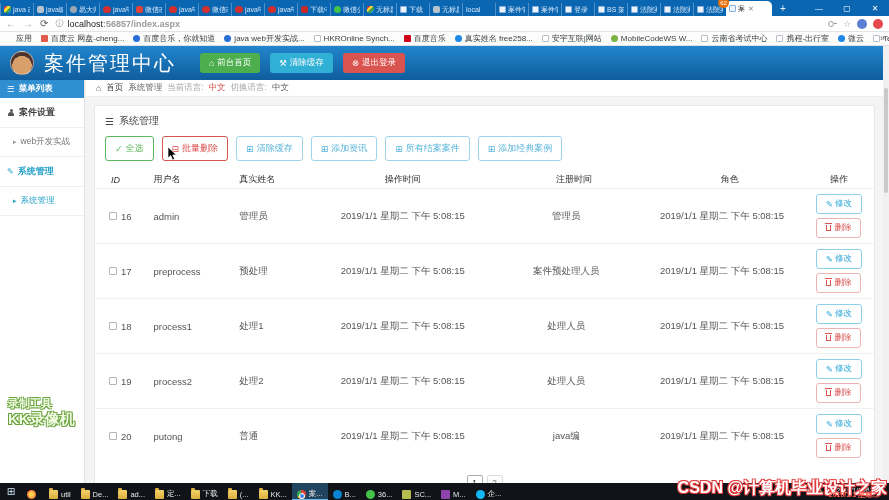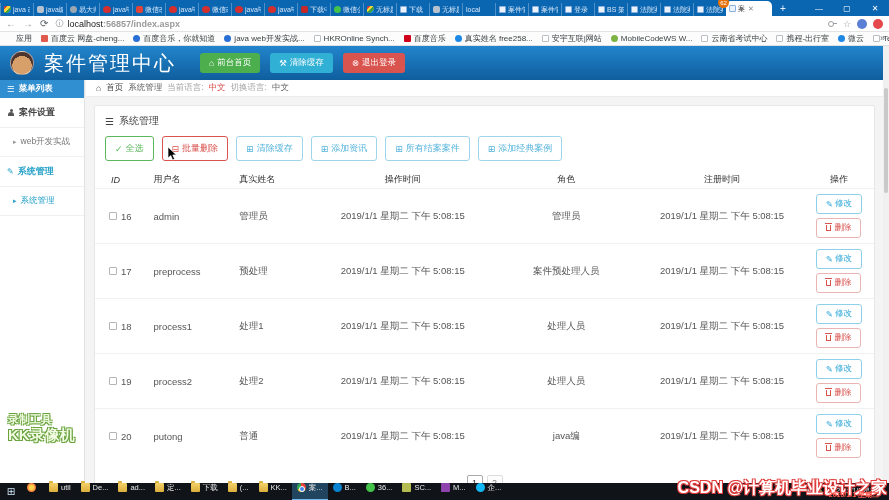--- a/index.html
+++ b/index.html
@@ -116,30 +116,30 @@
 
   .pagination{display:flex;justify-content:center;gap:4px;padding:12px 0 16px;}
   .pg{min-width:16px;height:15px;display:flex;align-items:center;justify-content:center;font-size:9px;border:1px solid #dcdcdc;border-radius:2px;background:#fdfdfd;color:#777;padding:0 4px;}
   .pg.active{border-color:#aaa;background:#fff;color:#333;}
 
   
   .scrollbar{position:absolute;right:0;top:0;width:6px;height:437px;background:#f0f0f0;}
   .scroll-thumb{position:absolute;left:1px;top:42px;width:4px;height:105px;background:#c9c9c9;border-radius:2px;}
 
   
-  .wm-left{position:absolute;left:8px;bottom:40px;color:#f0fbe2;text-shadow:1px 1px 0 #6aa33e,-1px -1px 0 #6aa33e,1px -1px 0 #6aa33e,-1px 1px 0 #6aa33e;line-height:1.15;z-index:40;}
+  .wm-left{position:absolute;left:8px;bottom:56px;color:#f0fbe2;text-shadow:1px 1px 0 #6aa33e,-1px -1px 0 #6aa33e,1px -1px 0 #6aa33e,-1px 1px 0 #6aa33e;line-height:1.15;z-index:40;}
   .wm-left .l1{font-size:11px;font-weight:bold;}
   .wm-left .l2{font-size:15px;font-weight:bold;}
   .wm-csdn{position:absolute;right:2px;bottom:1px;z-index:60;color:#fff;font-size:16px;font-weight:bold;white-space:nowrap;text-shadow:1px 1px 0 #e23c3c,-1px -1px 0 #e23c3c,1px -1px 0 #e23c3c,-1px 1px 0 #e23c3c;}
   .wm-date{position:absolute;right:10px;bottom:0;z-index:61;color:#ff5d52;font-size:7px;font-weight:bold;}
 
   
   .taskbar{position:absolute;left:0;top:483px;width:889px;height:17px;background:#101418;display:flex;align-items:center;z-index:50;}
   .tk-start{width:22px;height:17px;display:flex;align-items:center;justify-content:center;color:#cfe6f8;font-size:10px;}
-  .tk-item{display:flex;align-items:flex-start;gap:3px;height:17px;padding:0 5px;color:#e8e8e8;font-size:7.5px;border-bottom:1px solid transparent;}
+  .tk-item{display:flex;align-items:flex-end;gap:3px;height:17px;padding:0 5px;color:#e8e8e8;font-size:7.5px;border-bottom:1px solid transparent;}
   .tk-item.active{background:#22455f;border-bottom:1px solid #6fb9ef;}
   .kico{width:9px;height:9px;flex:0 0 auto;}
   .kico.firefox{background:radial-gradient(circle,#ffd54f 30%,#ff7139 70%);border-radius:50%;}
   .kico.folder{background:linear-gradient(180deg,#f3d26a,#dcae3c);border-radius:1px;position:relative;}
   .kico.folder::before{content:"";position:absolute;left:0;top:-2px;width:4px;height:2px;background:#dcae3c;border-radius:1px 1px 0 0;}
   .kico.chrome{background:conic-gradient(#ea4335 0 33%,#fbbc05 33% 66%,#34a853 66% 100%);border-radius:50%;position:relative;}
   .kico.chrome::before{content:"";position:absolute;left:2.5px;top:2.5px;width:4px;height:4px;background:#4285f4;border:1px solid #fff;border-radius:50%;}
   .kico.edge{background:#0a84d0;border-radius:50%;}
   .kico.s360{background:#43c34a;border-radius:50%;}
   .kico.sql{background:#b5bd50;border-radius:1px;}
@@ -497,22 +497,22 @@
                 <span>添加经典案例</span>
               </button>
             </div>
 
           <div class="tbl">
             <div class="t-head">
               <div class="c c-id">ID</div>
               <div class="c c-user">用户名</div>
               <div class="c c-real">真实姓名</div>
               <div class="c c-op">操作时间</div>
+              <div class="c c-reg">注册时间</div>
               <div class="c c-role">角色</div>
-              <div class="c c-reg">注册时间</div>
               <div class="c c-act" style="padding:0;">操作</div>
             </div>
             <div>
 
                 <div class="t-row">
                   <div class="c c-id">
                     <span class="chk"></span>
                     <span>16</span>
                   </div>
                   <div class="c c-user">admin</div>

